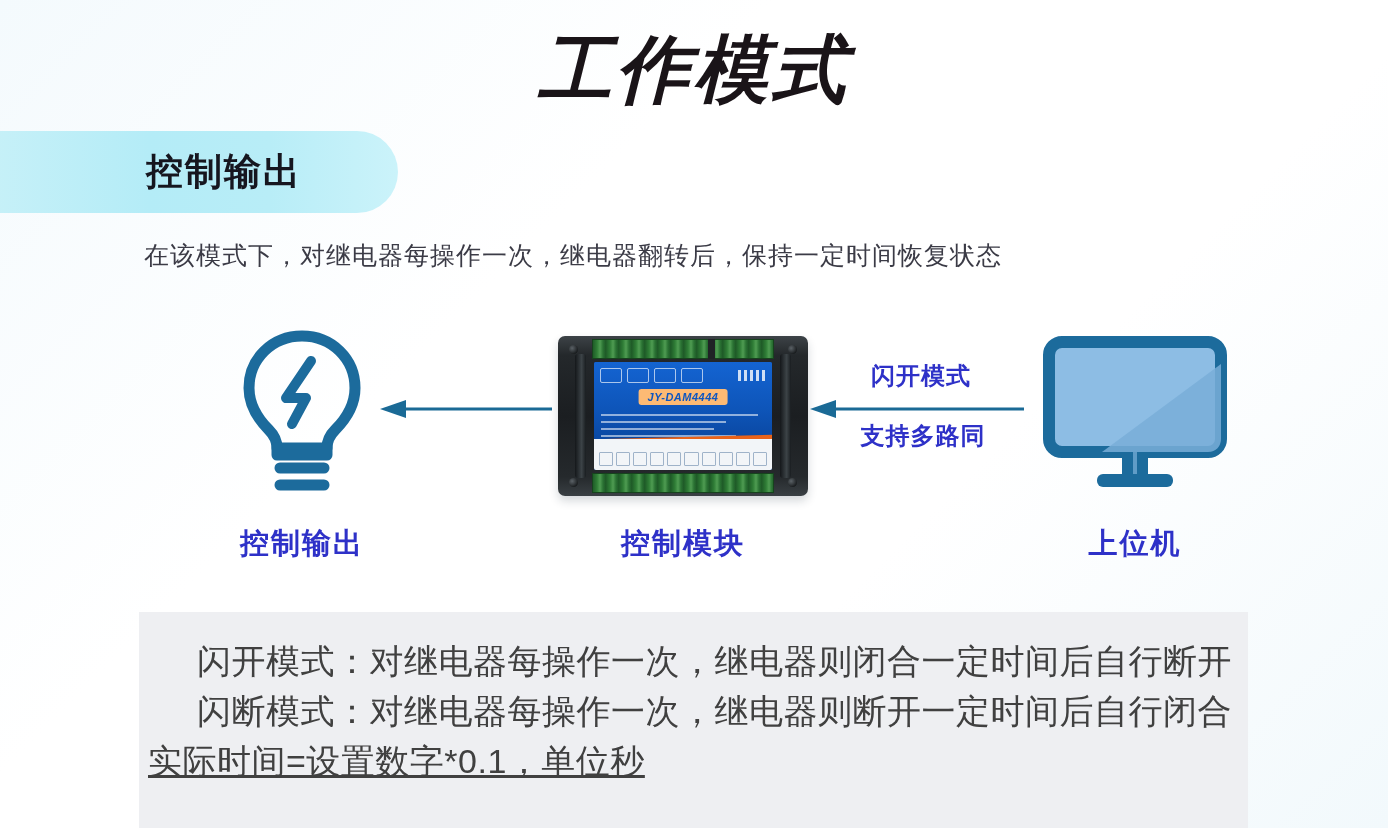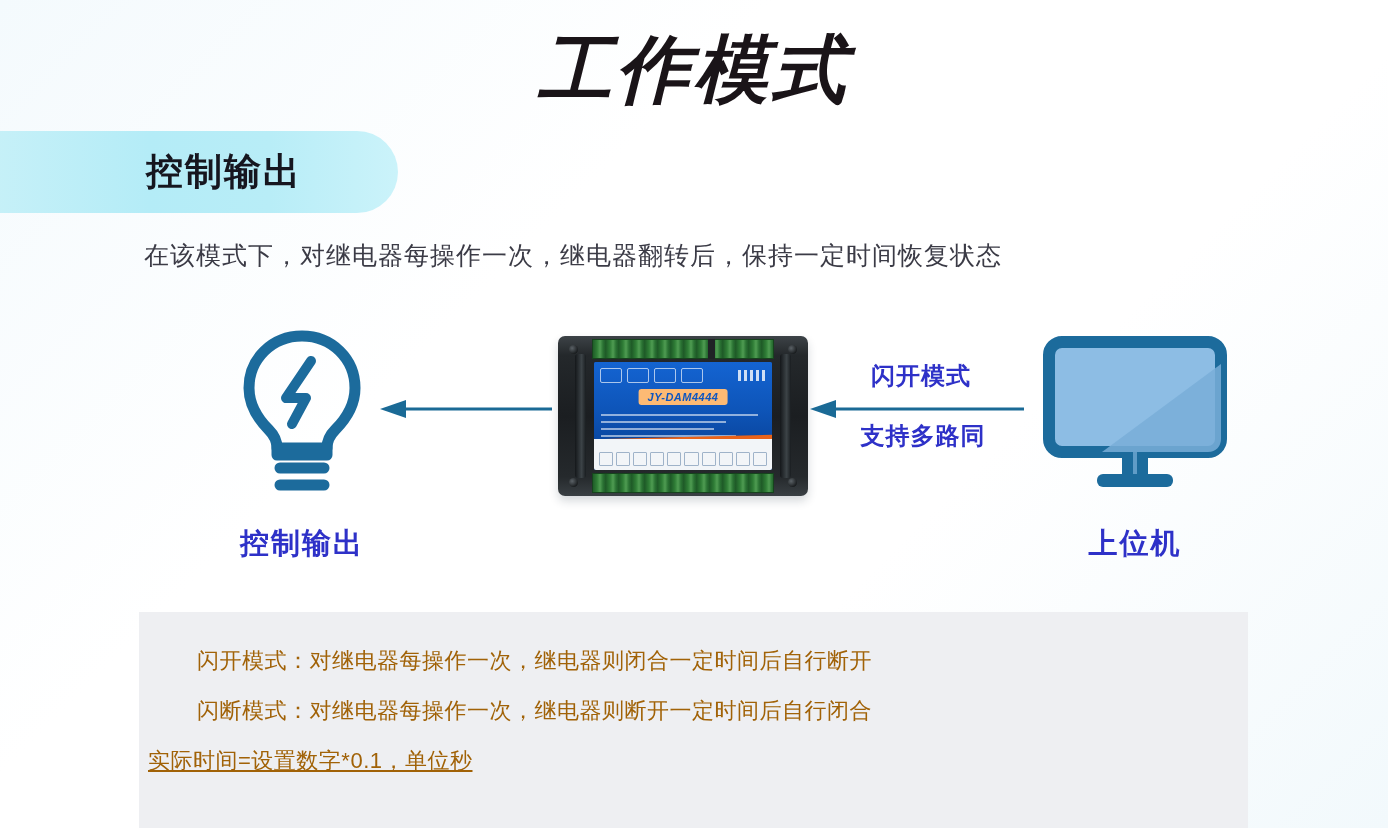--- a/index.html
+++ b/index.html
@@ -276,23 +276,23 @@
     position: absolute;
     left: 139px;
     top: 612px;
     width: 1109px;
     height: 216px;
     background: #eeeff2;
     box-sizing: border-box;
     padding-top: 24px;
   }
   .note-line {
-    font-size: 22px;
+    font-size: 34px;
     line-height: 50px;
-    color: #a16207;
+    color: #404040;
     letter-spacing: 0.5px;
     padding-left: 58px;
   }
   .note-line.center {
     padding-left: 9px;
     text-decoration: underline;
   }
 </style>
 </head>
 <body>
@@ -400,20 +400,21 @@
     <svg width="190" height="160" viewBox="0 0 190 160" aria-hidden="true">
       <rect x="9" y="6" width="172" height="110" rx="13" ry="13" fill="#8dbde4" stroke="#1c6b9c" stroke-width="12"></rect>
       <path d="M181 28 L181 103 C181 110 176 116 168 116 L62 116 Z" fill="#79aed8" opacity="0.85"></path>
       <rect x="82" y="116" width="26" height="26" fill="#1c6b9c"></rect>
       <rect x="93" y="116" width="4" height="26" fill="#8dbde4" opacity="0.6"></rect>
       <rect x="57" y="138" width="76" height="13" rx="6" ry="6" fill="#1c6b9c"></rect>
     </svg>
   </div>
 
   <div class="node-label out">控制输出</div>
+  <div class="node-label mod">控制模块</div>
   <div class="node-label pc">上位机</div>
 </div>
 
 <div class="note-box">
   <div class="note-line">闪开模式：对继电器每操作一次，继电器则闭合一定时间后自行断开</div>
   <div class="note-line">闪断模式：对继电器每操作一次，继电器则断开一定时间后自行闭合</div>
   <div class="note-line center">实际时间=设置数字*0.1，单位秒</div>
 </div>
 
 </body></html>

